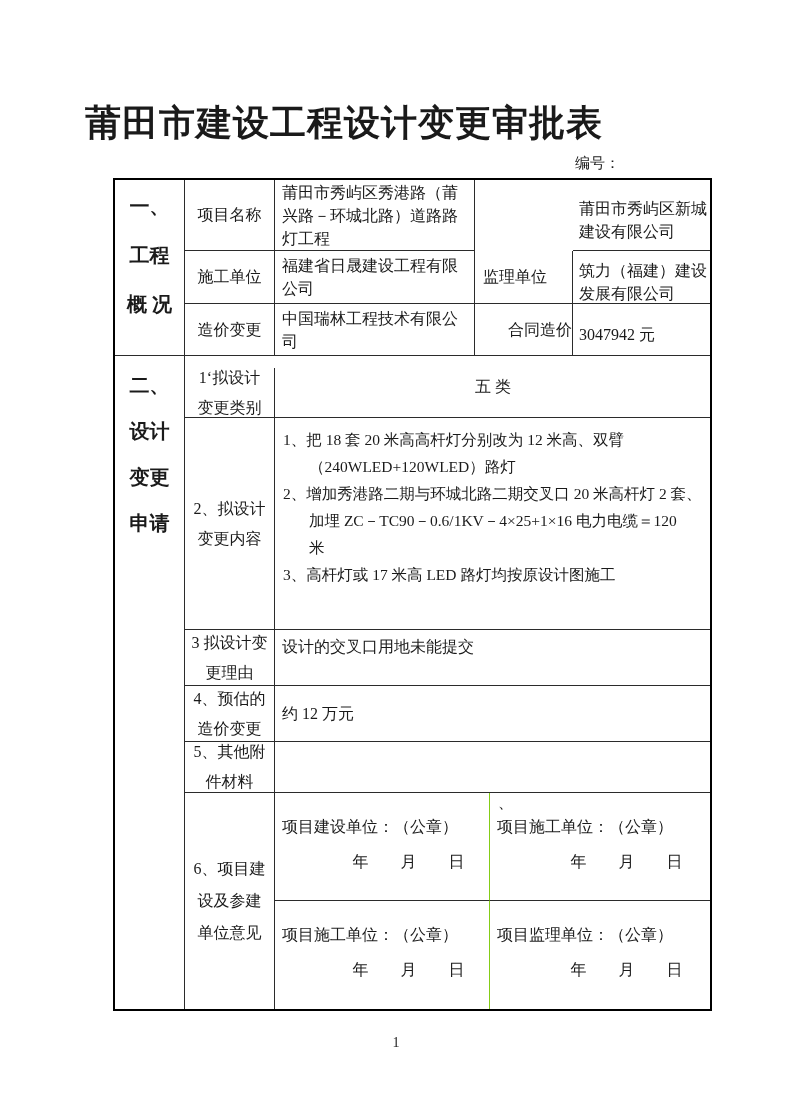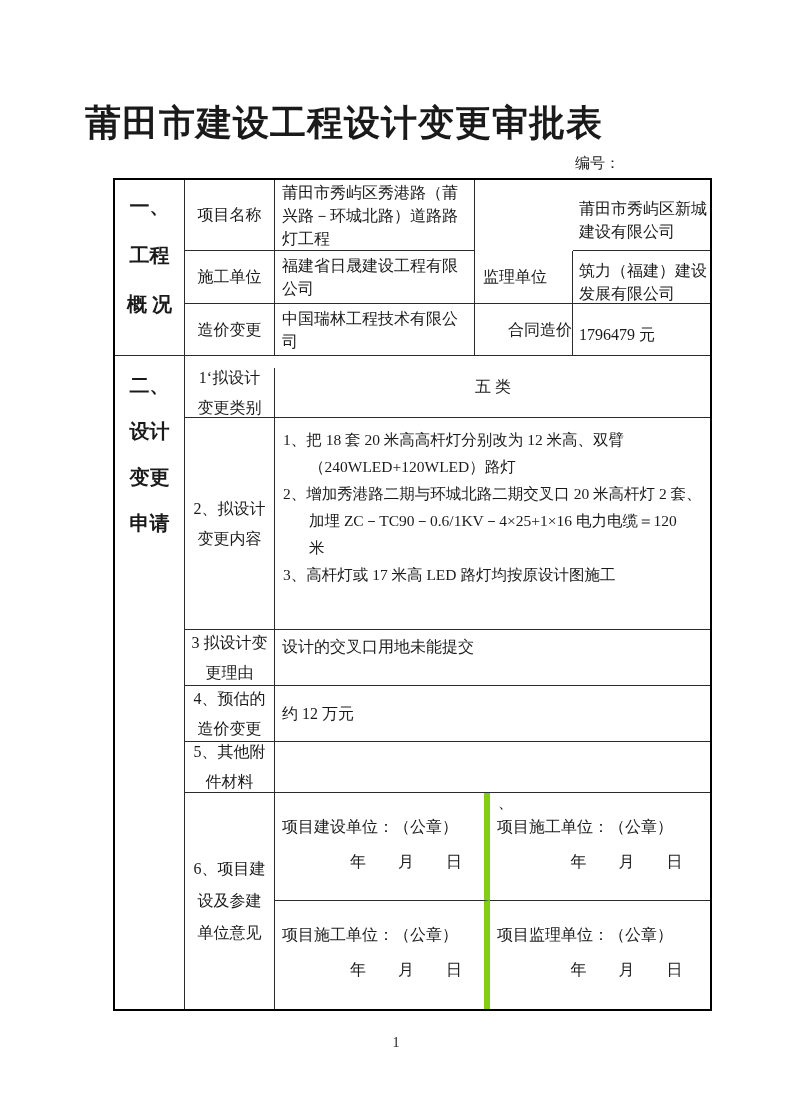--- a/index.html
+++ b/index.html
@@ -50,21 +50,21 @@
   .items{display:block;padding:8px 6px 0 8px;font-size:15.5px;line-height:27px;}
   .item{padding-left:26px;text-indent:-26px;white-space:pre-line;}
 
   .sigwrap{
     display:grid;grid-template-columns:215px auto;grid-template-rows:108px auto;
   }
   .sig{position:relative;padding:24px 4px 0 7px;overflow:hidden;}
   .sig .sig-title{display:block;line-height:20px;}
   .sig .sig-date{display:block;margin-top:15px;text-align:center;padding-left:50px;line-height:20px;}
   .sig .sig-prefix{position:absolute;top:1px;left:8px;font-size:15px;}
-  .br-r{border-right:6px solid #84cc16;}
+  .br-r{border-right:1px solid #84cc16;}
   .br-b{border-bottom:1px solid #2b2b2b;}
 </style>
 </head>
 <body>
 
 <div class="title">莆田市建设工程设计变更审批表</div>
 <div class="code">编号：</div>
 
 <div class="tbl">
 
@@ -104,21 +104,21 @@
       <span>造价变更</span>
     </div>
   <div class="c val" style="grid-column:3/4;grid-row:3/4;">
       <span>中国瑞林工程技术有限公
 司</span>
     </div>
   <div class="c key4" style="grid-column:4/5;grid-row:3/4;justify-content:flex-end;">
       <span>合同造价</span>
     </div>
   <div class="c val val5 no-r" style="grid-column:5/6;grid-row:3/4;">
-      <span>1796479 元</span>
+      <span>3047942 元</span>
     </div>
 
   <div class="c seclabel lh46 no-b" style="grid-column:1/2;grid-row:4/11;padding-top:6px;">二、
 设计
 变更
 申请</div>
 
   <div class="c key" style="grid-column:2/3;grid-row:4/5;margin-top:12px;">
       <span>1‘拟设计
 变更类别</span>

